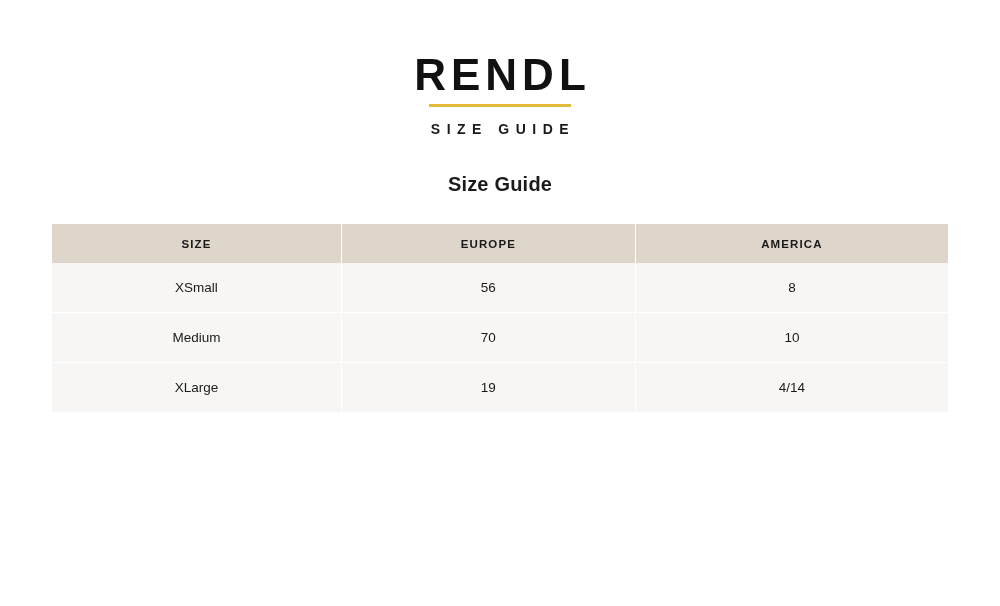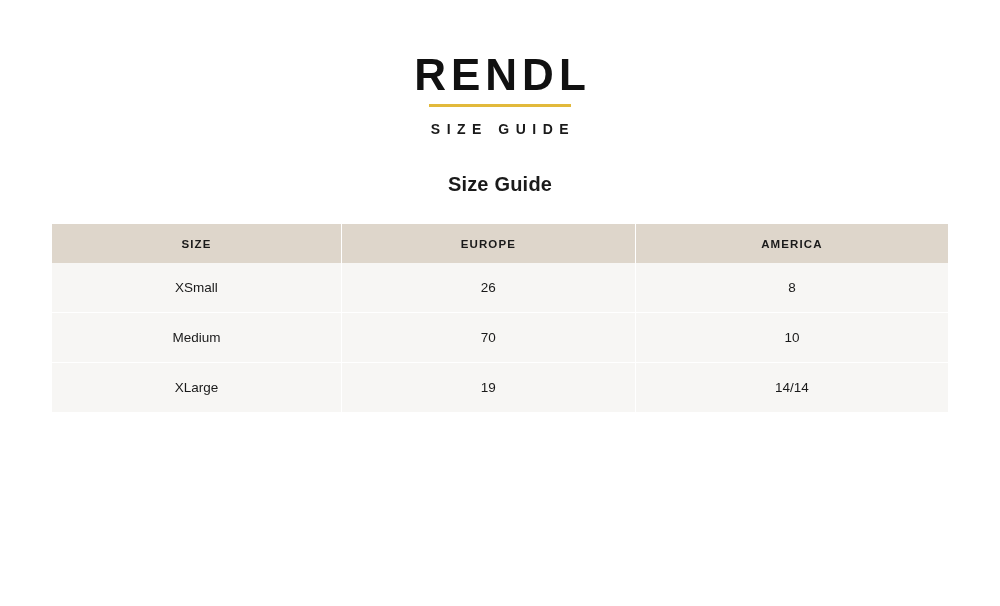--- a/index.html
+++ b/index.html
@@ -124,30 +124,30 @@
       <thead>
         <tr>
           <th>SIZE</th>
           <th>EUROPE</th>
           <th>AMERICA</th>
         </tr>
       </thead>
       <tbody>
         <tr>
           <td>XSmall</td>
-          <td>26</td>
+          <td>56</td>
           <td>8</td>
         </tr>
         <tr>
           <td>Medium</td>
           <td>70</td>
           <td>10</td>
         </tr>
         <tr>
           <td>XLarge</td>
           <td>19</td>
-          <td>14/14</td>
+          <td>4/14</td>
         </tr>
       </tbody>
     </table>
   </div>
 
 </div>
 
 </body></html>

